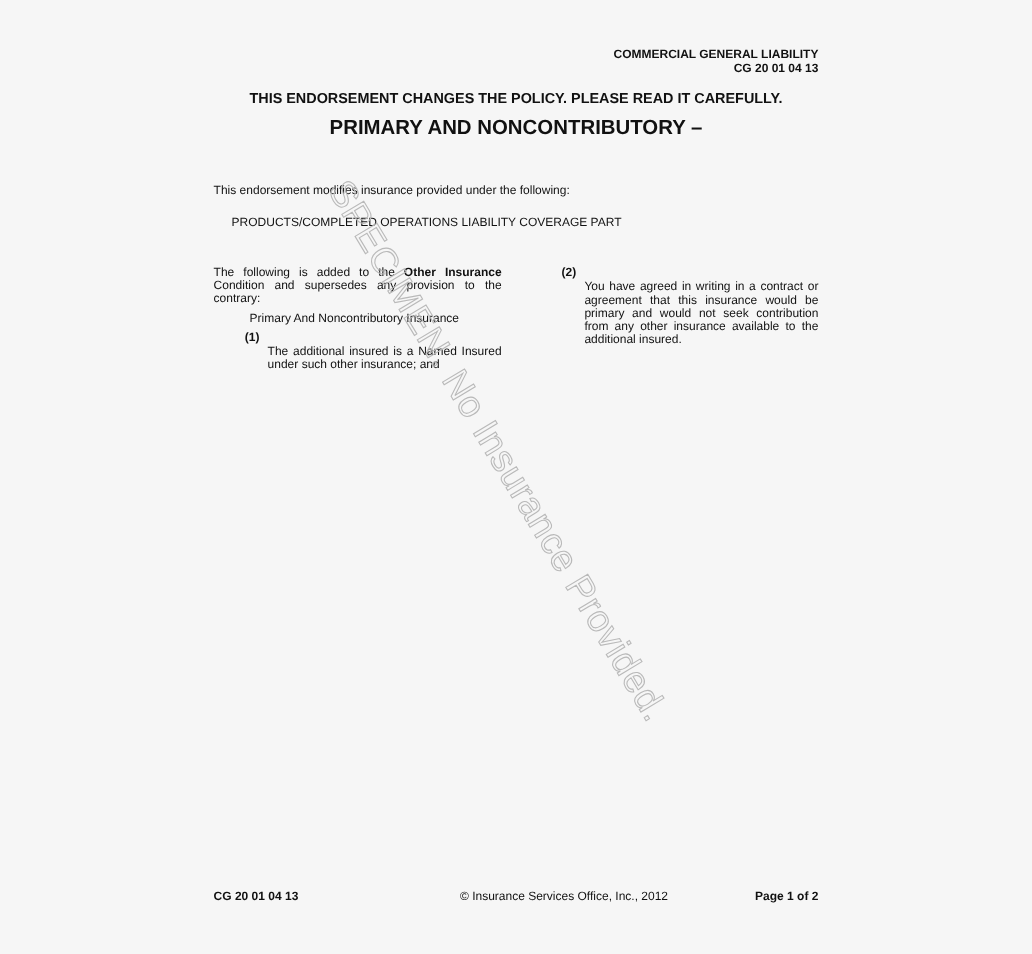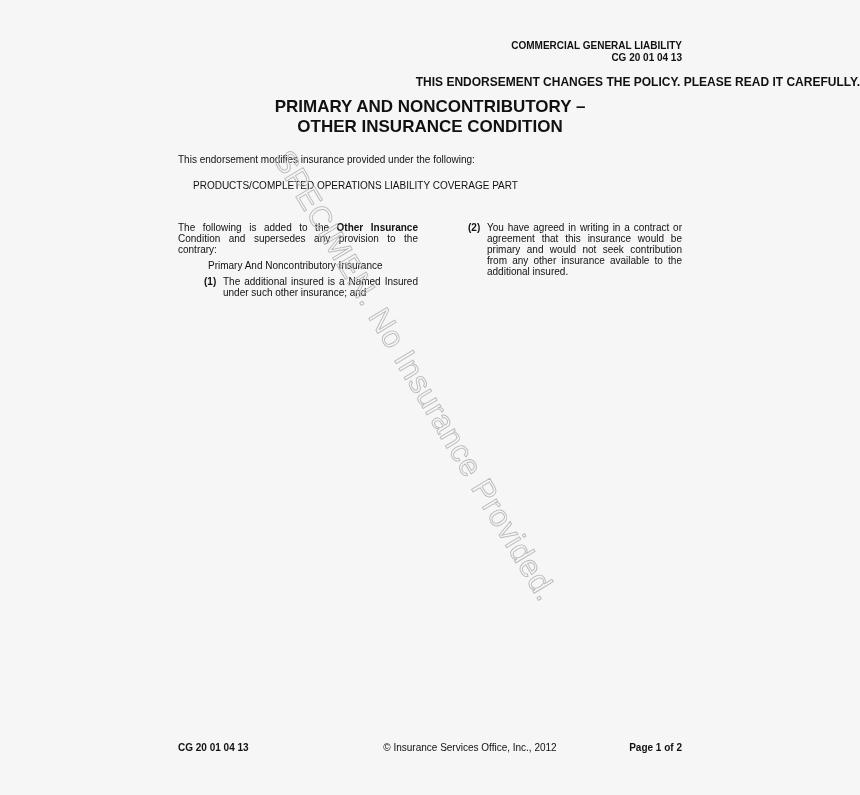--- a/index.html
+++ b/index.html
@@ -26,21 +26,21 @@
       top: 40px;
       text-align: right;
       font-weight: bold;
       font-size: 10px;
       line-height: 12px;
     }
     .notice {
       position: absolute;
       left: 0; width: 860px;
       top: 75px;
-      text-align: right;
+      text-align: center;
       font-weight: bold;
       font-size: 12px;
       line-height: 14px;
     }
     .title {
       position: absolute;
       left: 0; width: 860px;
       top: 97px;
       text-align: center;
       font-weight: bold;
@@ -86,21 +86,21 @@
     }
     .item {
       display: flex;
       margin-top: 5px;
     }
     .item-num {
       font-weight: bold;
       width: 19px;
       flex: 0 0 19px;
     }
-    .item-text { flex: 1; }
+    .item-text { flex: 1; margin-top: 12px; }
     .footer {
       position: absolute;
       top: 742px;
       font-size: 10px;
       line-height: 12px;
     }
     .footer-left { left: 178px; font-weight: bold; }
     .footer-center { left: 0; width: 860px; text-align: center; padding-left: 40px; }
     .footer-right { right: 178px; font-weight: bold; text-align: right; }
     .watermark {
@@ -125,21 +125,20 @@
 
   <div class="hdr-right">
     <div>COMMERCIAL GENERAL LIABILITY</div>
     <div>CG 20 01 04 13</div>
   </div>
 
   <div class="notice">THIS ENDORSEMENT CHANGES THE POLICY.  PLEASE READ IT CAREFULLY.</div>
 
   <div class="title">
     <div>PRIMARY AND NONCONTRIBUTORY –</div>
-    <div>OTHER INSURANCE CONDITION</div>
   </div>
 
   <div class="intro">This endorsement modifies insurance provided under the following:</div>
 
   <div class="parts">
     <div>PRODUCTS/COMPLETED OPERATIONS LIABILITY COVERAGE PART</div>
   </div>
 
   <div class="col-left">
     <div class="justify"><span>The following is added to the </span><b>Other Insurance</b><span> Condition and supersedes any provision to the contrary:</span></div>

